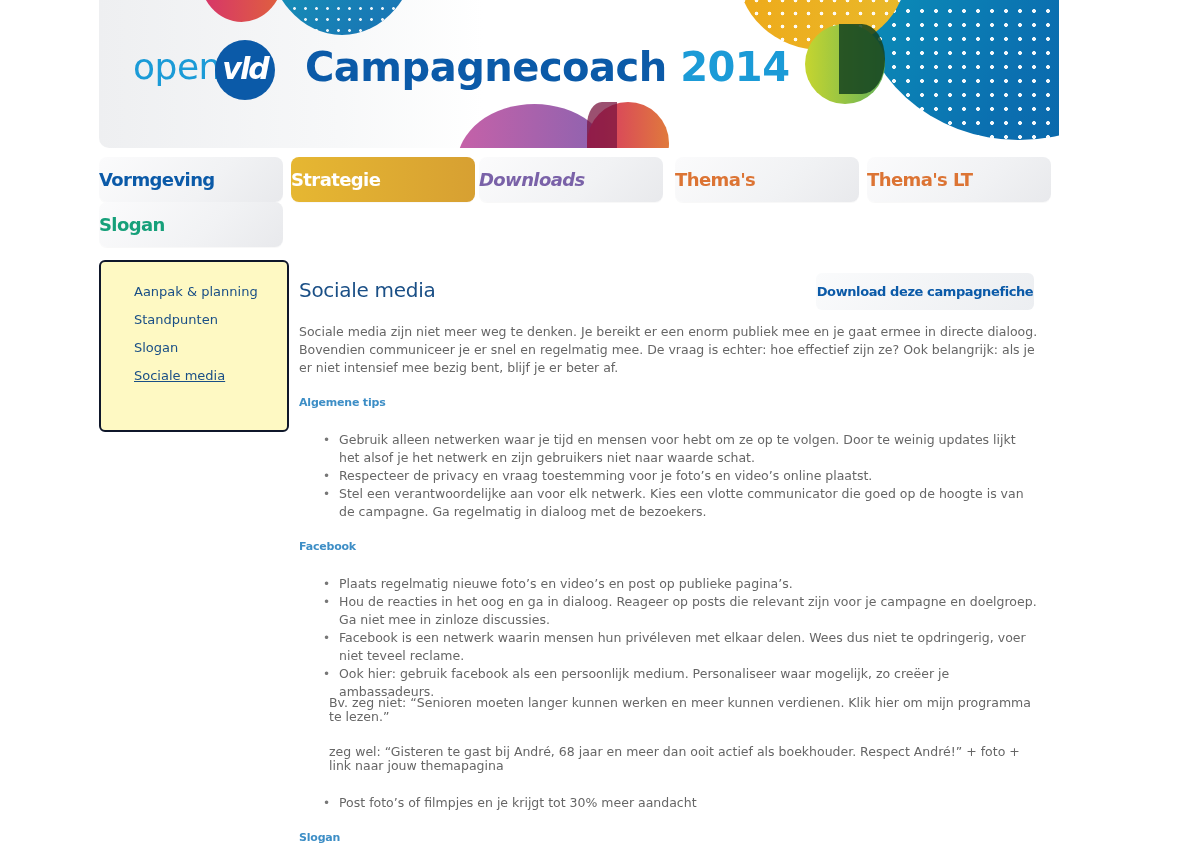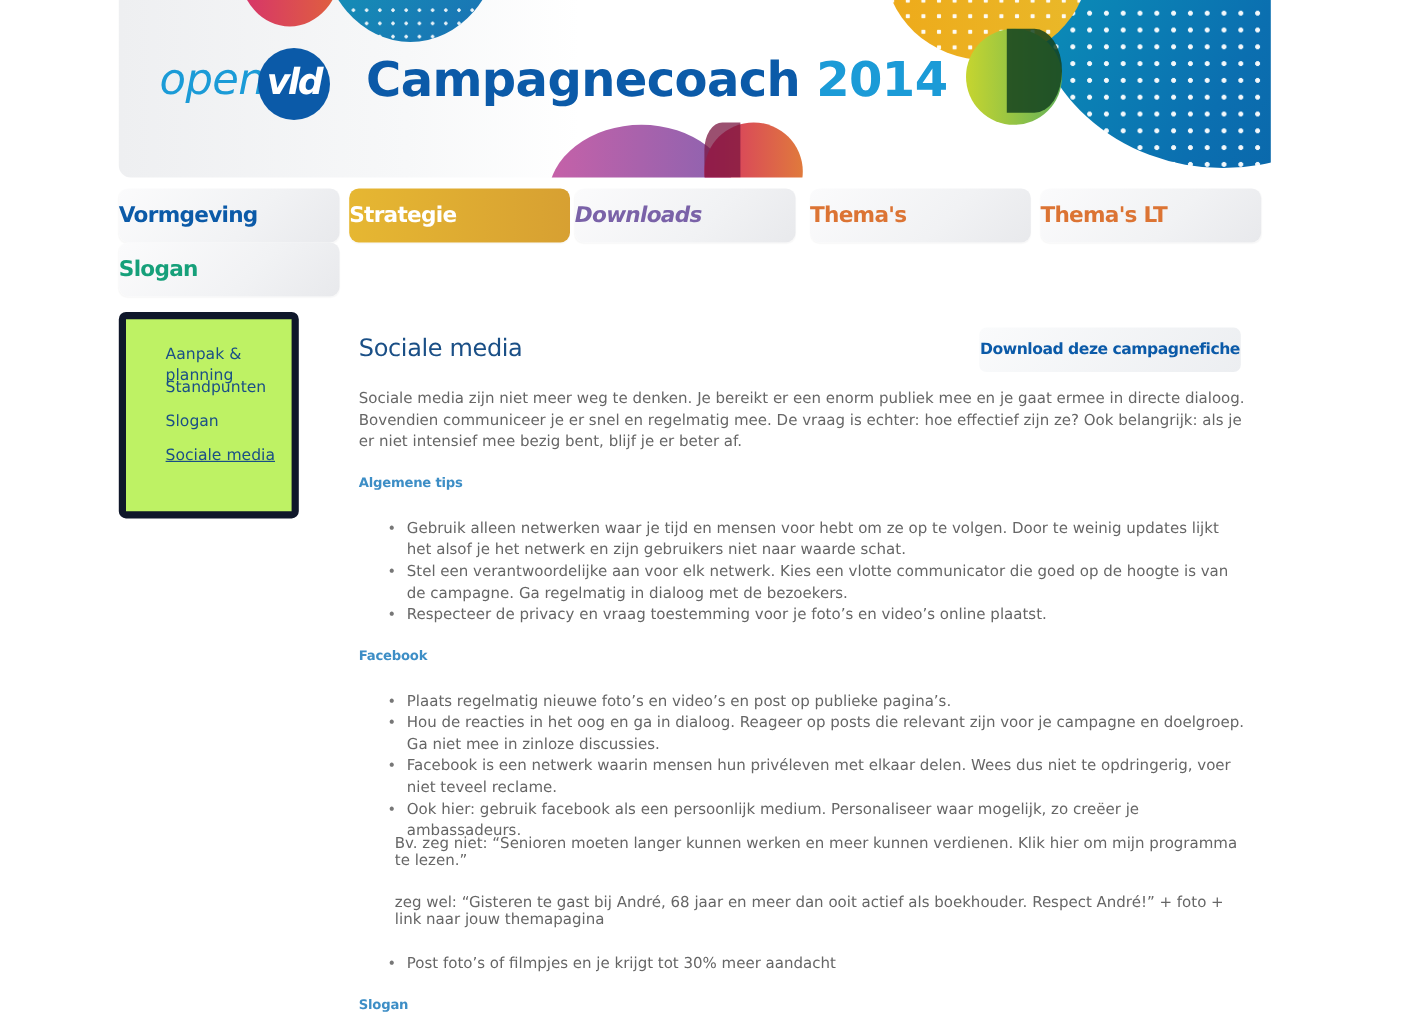--- a/index.html
+++ b/index.html
@@ -22,21 +22,21 @@
   .c-magenta-overlap { left: 488px; top: 102px; width: 30px; height: 46px; background: #7a1640; border-radius: 50% 0 0 0; opacity: 0.75; }
   .c-yellow { left: 638px; top: -110px; width: 170px; height: 160px; background: linear-gradient(90deg, #f2a91b, #e7c322);
               background-image: radial-gradient(circle, rgba(255,255,255,0.95) 1.7px, transparent 2.1px), linear-gradient(90deg, #eeaa1a, #e9b92a);
               background-size: 13px 13px, 100% 100%; }
   .c-lime { left: 706px; top: 24px; width: 80px; height: 80px; background: linear-gradient(90deg, #c6d52f, #63b25a); }
   .c-lime-dark { left: 740px; top: 24px; width: 46px; height: 70px; background: #14421f; border-radius: 0 50% 50% 0; opacity: 0.85; }
   .c-blue { left: 760px; top: -150px; width: 320px; height: 290px; background: linear-gradient(120deg, #0b9bbb, #0b6fb0 60%, #0a5fa5);
             background-image: radial-gradient(circle, rgba(255,255,255,0.95) 1.8px, transparent 2.2px), linear-gradient(120deg, #0b9bbb, #0b6fb0 60%, #0a5fa5);
             background-size: 14px 14px, 100% 100%; }
 
-  .logo-open { position: absolute; left: 34px; top: 46px; font-family: "DejaVu Sans", sans-serif; font-style: italic;
+  .logo-open { position: absolute; left: 34px; top: 46px; font-family: "DejaVu Sans", sans-serif; 
                font-size: 36px; color: #1b9bd7; letter-spacing: -0.5px; }
   .logo-vld { position: absolute; left: 116px; top: 40px; width: 60px; height: 60px; border-radius: 50%;
               background: #0b5aa8; color: #fff; font-weight: bold; font-style: italic; font-size: 30px;
               text-align: center; line-height: 58px; letter-spacing: -2px; }
   .banner-title { position: absolute; left: 206px; top: 44px; font-family: "DejaVu Sans", sans-serif;
                   font-weight: bold; font-size: 40px; color: #0b5aa8; letter-spacing: -0.5px; white-space: nowrap; }
   .banner-year { color: #1b9bd7; }
 
   
   .nav { position: absolute; left: 99px; top: 157px; width: 960px; }
@@ -49,22 +49,22 @@
   }
   .tab-vormgeving { left: 0; top: 0; color: #0b5aa8; }
   .tab-strategie { left: 192px; top: 0; color: #ffffff; background: linear-gradient(90deg, #e6b732, #d7a032); }
   .tab-downloads { left: 380px; top: 0; color: #7a62a8; font-style: italic; }
   .tab-themas { left: 576px; top: 0; color: #dc7434; }
   .tab-themaslt { left: 768px; top: 0; color: #dc7434; }
   .tab-upload { left: 0; top: 45px; color: #16a07a; }
 
   
   .sidebar {
-    position: absolute; left: 99px; top: 260px; width: 150px; height: 172px;
-    border: 6px solid #0f172a; border-radius: 6px; background: #bef264;
+    position: absolute; left: 99px; top: 260px; width: 190px; height: 172px;
+    border: 2px solid #0f172a; border-radius: 6px; background: #fef9c3;
   }
   .sidebar ul { list-style: none; padding-top: 21px; padding-left: 33px; }
   .sidebar li { height: 28px; line-height: 18px; font-size: 13px; color: #1a4f86; }
   .sidebar li.active { text-decoration: underline; }
 
   
   .main { position: absolute; left: 299px; top: 270px; width: 745px; font-size: 12.5px; color: #666; }
   .page-title { position: absolute; left: 0; top: 8px; font-size: 20px; color: #1a4f86; font-weight: normal; letter-spacing: -0.3px; }
   .download-btn {
     position: absolute; left: 517px; top: 3px; width: 218px; height: 37px; border-radius: 6px;
@@ -128,22 +128,22 @@
 
 <main class="main">
   <h1 class="page-title">Sociale media</h1>
   <div class="download-btn">Download deze campagnefiche</div>
 
   <p class="intro">Sociale media zijn niet meer weg te denken. Je bereikt er een enorm publiek mee en je gaat ermee in directe dialoog. Bovendien communiceer je er snel en regelmatig mee. De vraag is echter: hoe effectief zijn ze? Ook belangrijk: als je er niet intensief mee bezig bent, blijf je er beter af.</p>
 
   <h2 class="h2 h2-tips">Algemene tips</h2>
   <ul class="list list-tips">
     <li>Gebruik alleen netwerken waar je tijd en mensen voor hebt om ze op te volgen. Door te weinig updates lijkt het alsof je het netwerk en zijn gebruikers niet naar waarde schat.</li>
+    <li>Respecteer de privacy en vraag toestemming voor je foto’s en video’s online plaatst.</li>
     <li>Stel een verantwoordelijke aan voor elk netwerk. Kies een vlotte communicator die goed op de hoogte is van de campagne. Ga regelmatig in dialoog met de bezoekers.</li>
-    <li>Respecteer de privacy en vraag toestemming voor je foto’s en video’s online plaatst.</li>
   </ul>
 
   <h2 class="h2 h2-fb">Facebook</h2>
   <ul class="list list-fb">
     <li>Plaats regelmatig nieuwe foto’s en video’s en post op publieke pagina’s.</li>
     <li>Hou de reacties in het oog en ga in dialoog. Reageer op posts die relevant zijn voor je campagne en doelgroep. Ga niet mee in zinloze discussies.</li>
     <li>Facebook is een netwerk waarin mensen hun privéleven met elkaar delen. Wees dus niet te opdringerig, voer niet teveel reclame.</li>
     <li>Ook hier: gebruik facebook als een persoonlijk medium. Personaliseer waar mogelijk, zo creëer je ambassadeurs.</li>
   </ul>
   <p class="example ex1">Bv. zeg niet: “Senioren moeten langer kunnen werken en meer kunnen verdienen. Klik hier om mijn programma te lezen.”</p>

